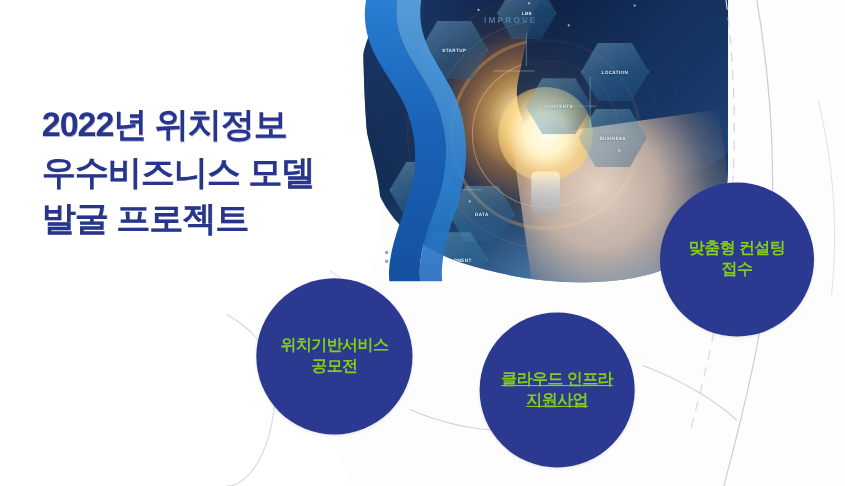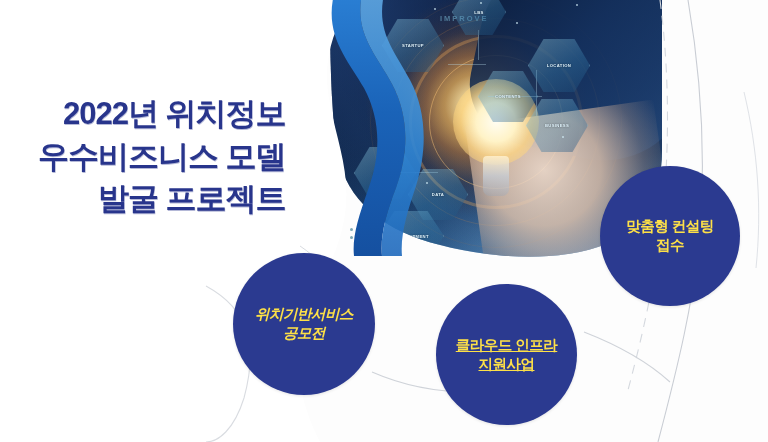--- a/index.html
+++ b/index.html
@@ -109,38 +109,37 @@
   .title{
     position:absolute;
     left:38px;top:72px;
     color:#28358c;
     font-weight:800;
     font-size:31px;
     line-height:1.38;
     letter-spacing:-1px;
     white-space:pre-line;
     text-shadow:.5px .5px 0 rgba(40,53,140,.35);
-    text-align:right;
   }
 
   
   .badge{
     position:absolute;
     border-radius:50%;
     background:#2b3a90;
     display:flex;align-items:center;justify-content:center;
     text-align:center;
-    color:#fde047;
+    color:#84cc16;
     font-weight:800;
     letter-spacing:-.5px;
     line-height:1.28;
     white-space:pre-line;
     box-shadow:0 1px 3px rgba(0,0,0,.10);
   }
-  #badge-1{left:233px;top:253px;width:142px;height:142px;font-size:14.5px;font-style:italic;}
+  #badge-1{left:233px;top:253px;width:142px;height:142px;font-size:14.5px;}
   #badge-2{left:436px;top:284px;width:141px;height:141px;font-size:14.5px;text-decoration:underline;}
   #badge-3{left:600px;top:166px;width:140px;height:140px;font-size:14.5px;}
 
   .dotpair{position:absolute;left:350px;top:228px;}
   .dotpair i{
     display:block;width:3px;height:3px;border-radius:50%;
     background:#7fa9b5;margin-bottom:5px;
   }
 </style>
 </head>

